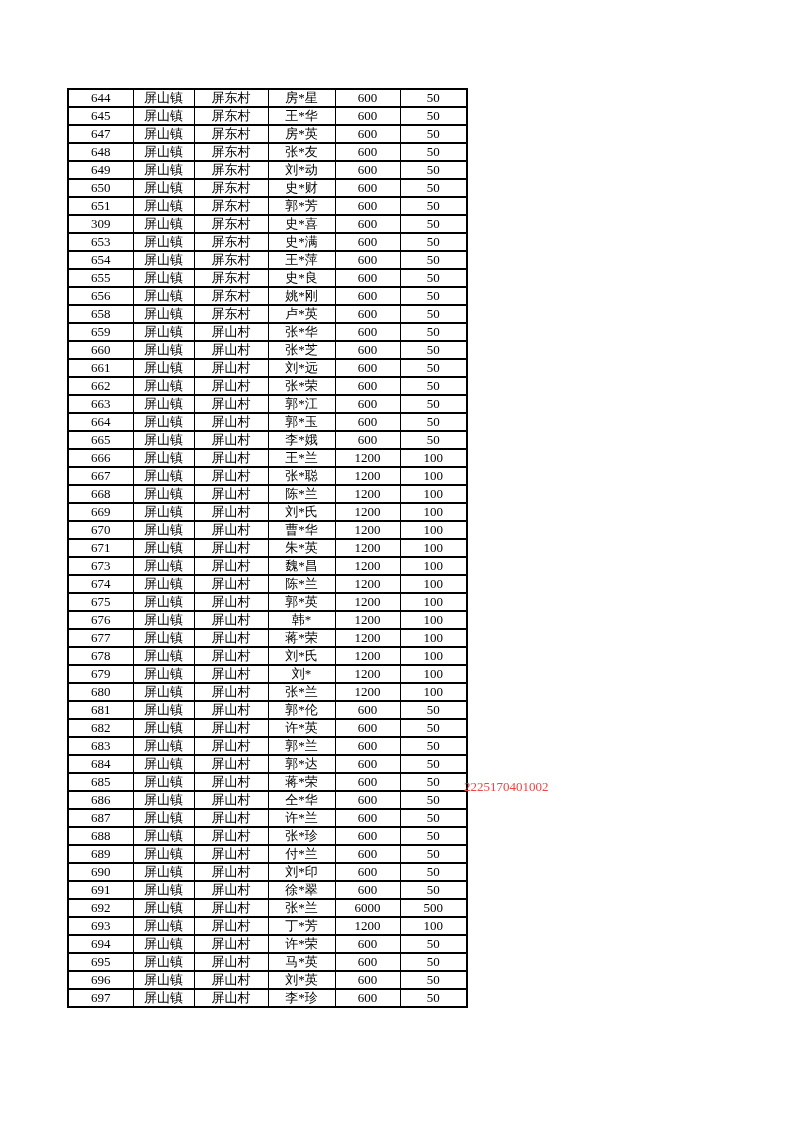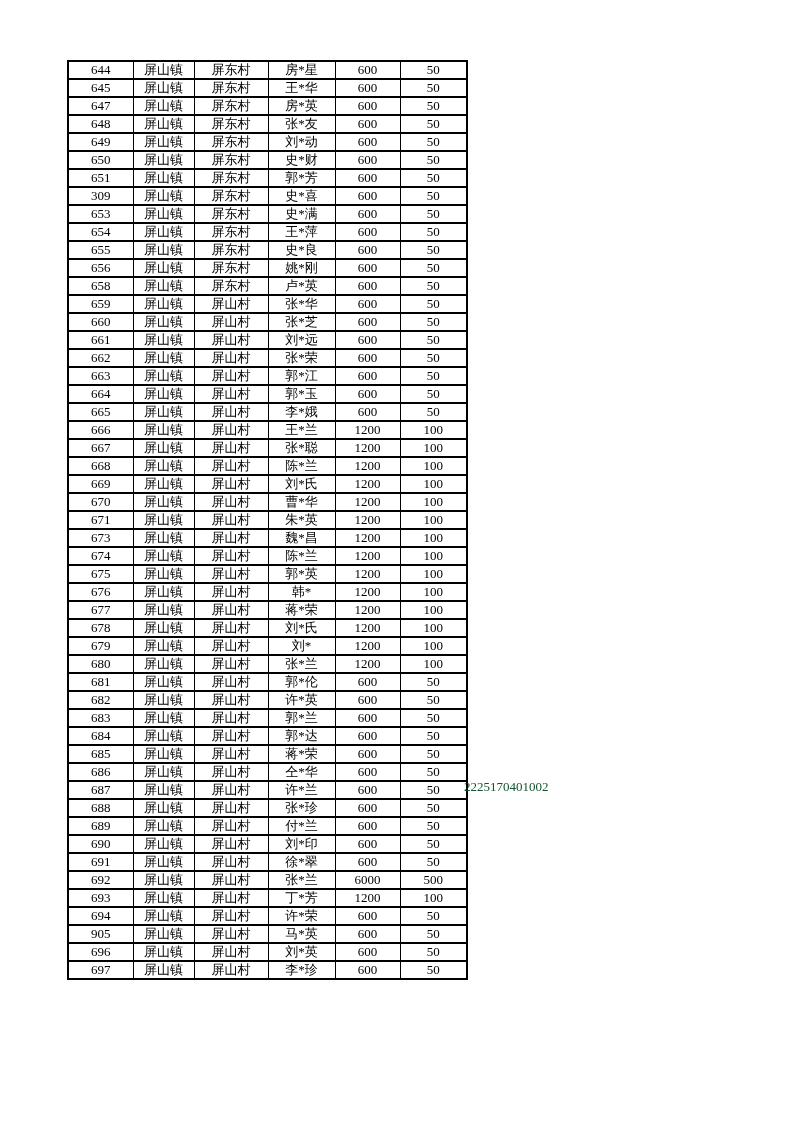--- a/index.html
+++ b/index.html
@@ -12,21 +12,21 @@
     width: 793px;
     height: 1122px;
     background: #ffffff;
     overflow: hidden;
     font-family: "Liberation Serif", "DejaVu Serif", serif;
     color: #000000;
   }
   table.grid {
     position: absolute;
     left: 67px;
-    top: 60px;
+    top: 88px;
     border-collapse: collapse;
     table-layout: fixed;
     width: 399px;
   }
   table.grid td {
     border-left: 1px solid #000000;
     border-right: 1px solid #000000;
     border-top: 2px solid #000000;
     border-bottom: 2px solid #000000;
     height: 16px;
@@ -48,21 +48,21 @@
   col.c-amount  { width: 65px; }
   col.c-subsidy { width: 67px; }
   .annotation {
     position: absolute;
     left: 464px;
     top: 778px;
     height: 18px;
     line-height: 18px;
     font-size: 13px;
     font-family: "Liberation Serif", "DejaVu Serif", serif;
-    color: #14532d;
+    color: #ef4444;
     white-space: nowrap;
   }
 </style>
 </head>
 <body>
 
 <div class="page">
   <table class="grid">
     <colgroup>
       <col class="c-serial">
@@ -451,21 +451,21 @@
         </tr>
         <tr>
           <td>694</td>
           <td>屏山镇</td>
           <td>屏山村</td>
           <td>许*荣</td>
           <td>600</td>
           <td>50</td>
         </tr>
         <tr>
-          <td>905</td>
+          <td>695</td>
           <td>屏山镇</td>
           <td>屏山村</td>
           <td>马*英</td>
           <td>600</td>
           <td>50</td>
         </tr>
         <tr>
           <td>696</td>
           <td>屏山镇</td>
           <td>屏山村</td>

